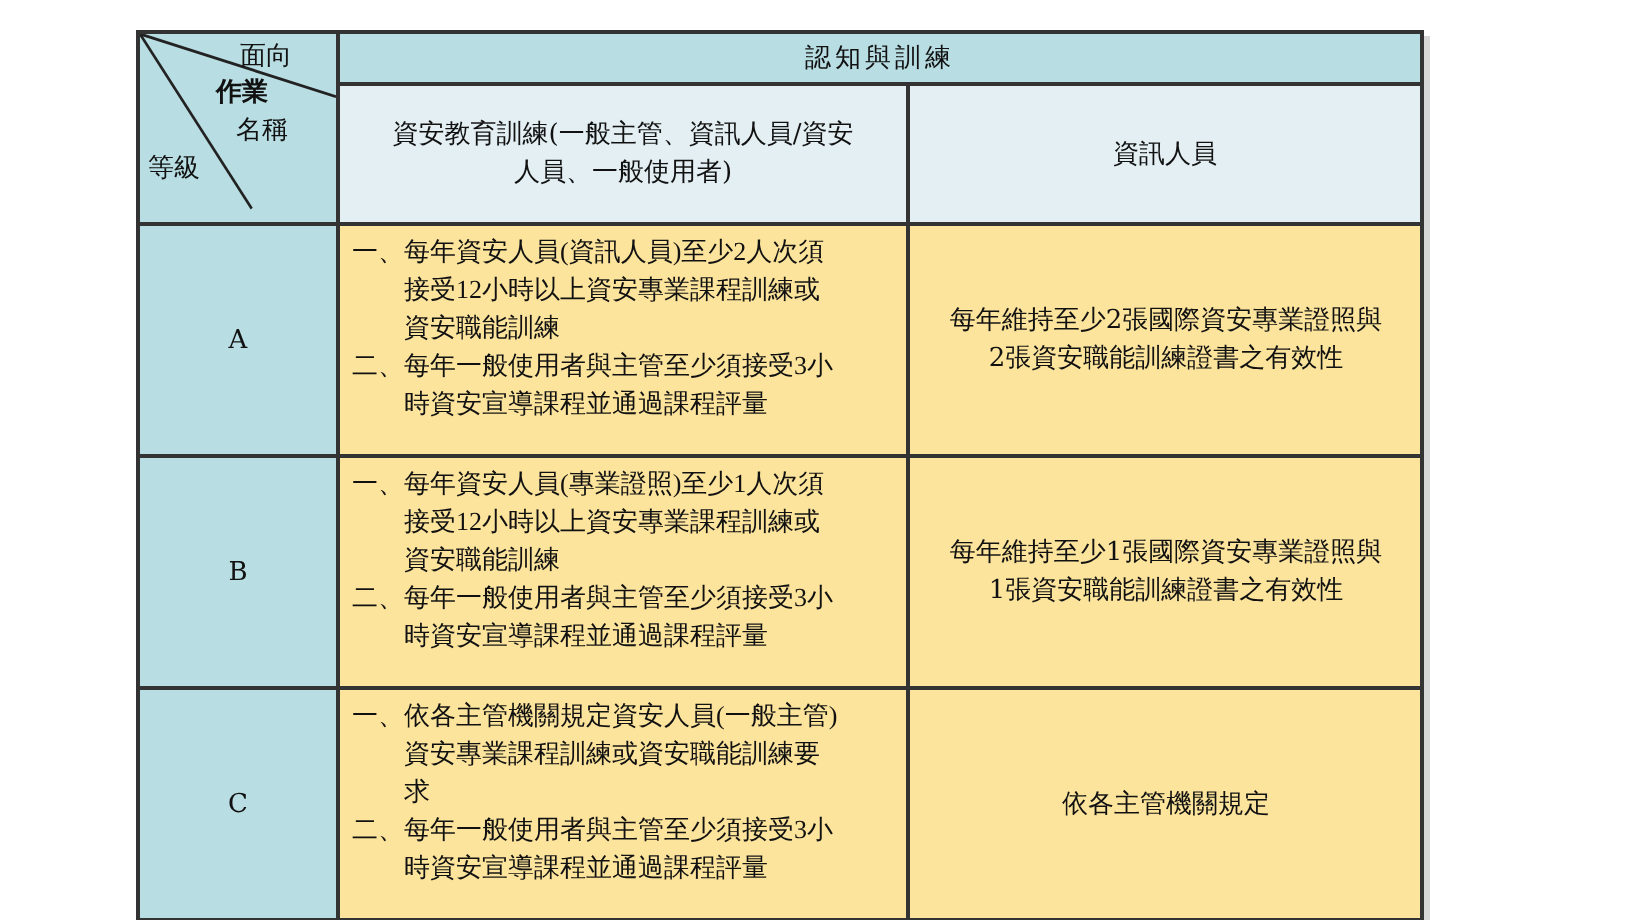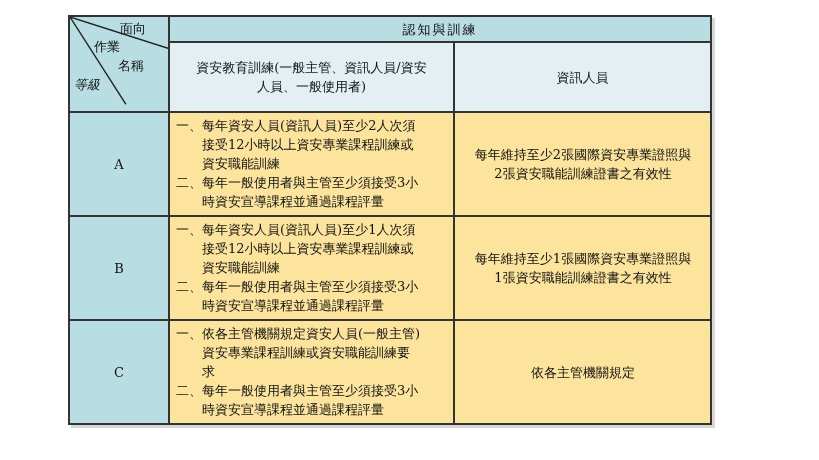--- a/index.html
+++ b/index.html
@@ -41,40 +41,41 @@
     padding:2px 4px;
   }
   td.level{
     background:var(--header-cyan);
     text-align:center;vertical-align:middle;
     font-size:15px;
   }
   td.training{
     background:var(--body-yellow);
     vertical-align:top;
-    padding:3px 4px 4px 6px;
+    padding:3px 4px 16px 6px;
+    font-family:Liberation Serif, serif;
   }
   td.training .item{
     white-space:pre-line;
     padding-left:2em;text-indent:-2em;
   }
   td.cert{
     background:var(--body-yellow);
     vertical-align:middle;
     padding:0 4px 0 5px;
     white-space:pre-line;
     text-align:center;
   }
   .corner-label{
     position:absolute;font-size:13px;line-height:16px;white-space:nowrap;
   }
   .lbl-facet{top:4px;left:50px;}
-  .lbl-task1{top:22px;left:24px;}
+  .lbl-task1{top:22px;left:38px;font-weight:bold;}
   .lbl-task2{top:41px;left:48px;}
-  .lbl-level{top:60px;left:4px;font-style:italic;}
+  .lbl-level{top:60px;left:4px;}
   svg.diag{position:absolute;left:0;top:0;width:100%;height:100%;}
 </style>
 </head>
 <body>
 
 <table class="req">
   <colgroup>
     <col style="width:100px">
     <col style="width:285px">
     <col style="width:257px">
@@ -106,21 +107,21 @@
 資安職能訓練</div>
       <div class="item">二、每年一般使用者與主管至少須接受3小
 時資安宣導課程並通過課程評量</div>
     </td>
     <td class="cert">每年維持至少2張國際資安專業證照與
 2張資安職能訓練證書之有效性</td>
   </tr>
   <tr style="height:99px">
     <td class="level">B</td>
     <td class="training">
-      <div class="item">一、每年資安人員(資訊人員)至少1人次須
+      <div class="item">一、每年資安人員(專業證照)至少1人次須
 接受12小時以上資安專業課程訓練或
 資安職能訓練</div>
       <div class="item">二、每年一般使用者與主管至少須接受3小
 時資安宣導課程並通過課程評量</div>
     </td>
     <td class="cert">每年維持至少1張國際資安專業證照與
 1張資安職能訓練證書之有效性</td>
   </tr>
   <tr style="height:100px">
     <td class="level">C</td>

